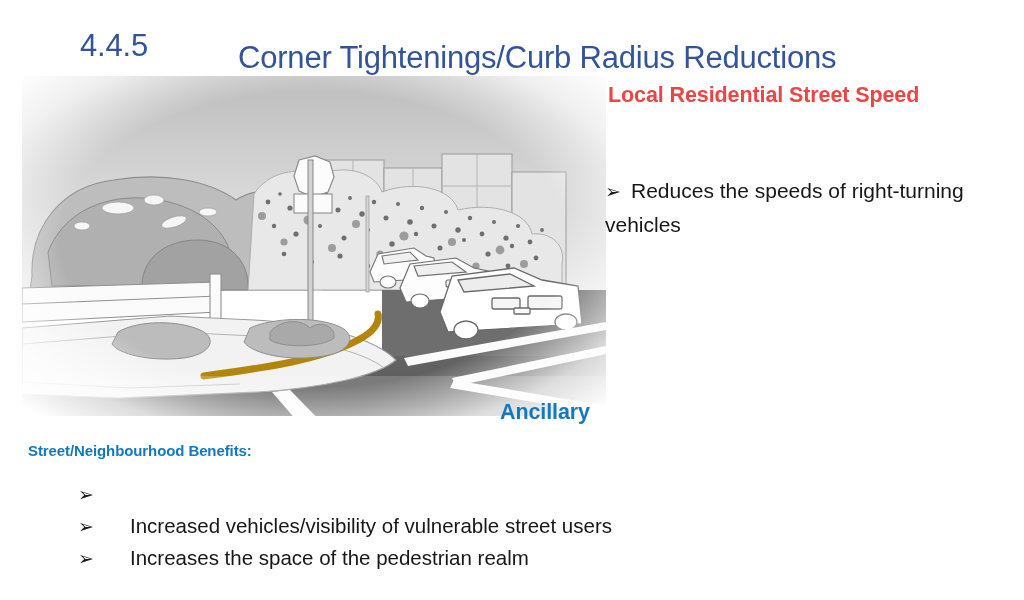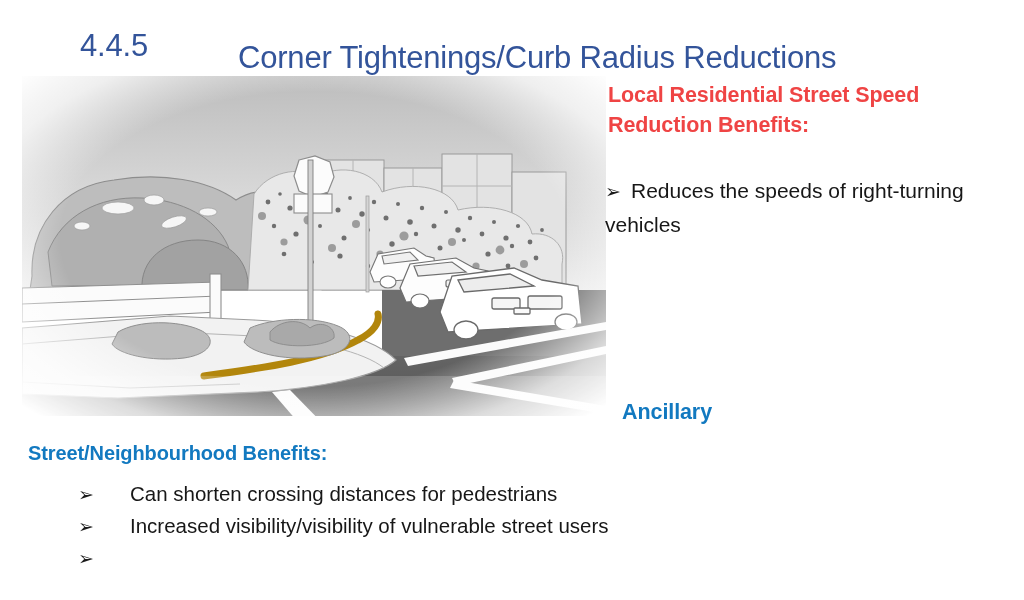--- a/index.html
+++ b/index.html
@@ -78,32 +78,32 @@
     width: 26px;
     vertical-align: baseline;
   }
 
   
   .ancillary {
     position: absolute;
     left: 500px;
     top: 400px;
     width: 212px;
-    text-align: right;
+    text-align: left;
     color: #1279c0;
     font-size: 21.5px;
     font-weight: bold;
     letter-spacing: -0.1px;
   }
   .bottom-head {
     position: absolute;
     left: 28px;
     top: 442px;
     color: #1279c0;
-    font-size: 20px;
+    font-size: 15px;
     font-weight: bold;
     letter-spacing: -0.1px;
   }
 
   
   .bottom-list {
     position: absolute;
     left: 78px;
     top: 478px;
     width: 900px;
@@ -336,35 +336,34 @@
       </g>
 
       <rect x="0" y="0" width="584" height="340" fill="url(#vig)"></rect>
       <rect x="0" y="300" width="584" height="40" fill="#ffffff" opacity="0.18"></rect>
     </g>
   </svg>
 </div>
 
 <div class="right-col">
   <div class="blue-head">Local Residential Street Speed</div>
-  <div class="blue-head">Reduction Benefits:</div>
 </div>
 
 <div class="right-bullet">
   <span class="arrow gl">➢</span><span>Reduces the speeds of right-turning vehicles</span>
 </div>
 
 <div class="ancillary">Ancillary</div>
 <div class="bottom-head">Street/Neighbourhood Benefits:</div>
 
 <div class="bottom-list">
   <div class="bl-row">
     <span class="bl-arrow gl">➢</span>
-    <span class="bl-text">Can shorten crossing distances for pedestrians</span>
   </div>
   <div class="bl-row">
     <span class="bl-arrow gl">➢</span>
-    <span class="bl-text">Increased visibility/visibility of vulnerable street users</span>
+    <span class="bl-text">Increased vehicles/visibility of vulnerable street users</span>
   </div>
   <div class="bl-row">
     <span class="bl-arrow gl">➢</span>
+    <span class="bl-text">Increases the space of the pedestrian realm</span>
   </div>
 </div>
 
 </body></html>

